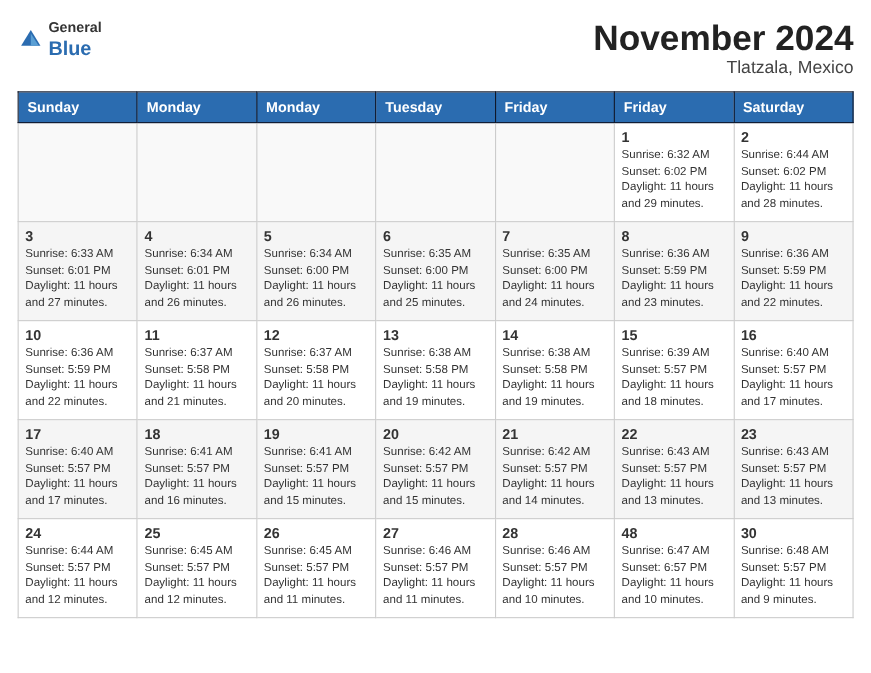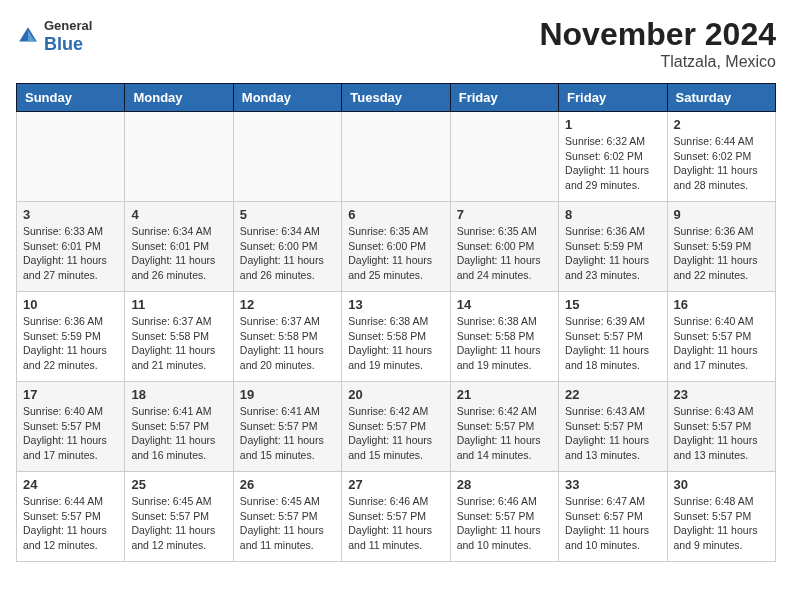--- a/index.html
+++ b/index.html
@@ -298,21 +298,21 @@
 Sunset: 5:57 PM
 Daylight: 11 hours and 11 minutes.</div>
         </td>
         <td>
           <span class="day-number">28</span>
           <div class="day-info">Sunrise: 6:46 AM
 Sunset: 5:57 PM
 Daylight: 11 hours and 10 minutes.</div>
         </td>
         <td>
-          <span class="day-number">33</span>
+          <span class="day-number">48</span>
           <div class="day-info">Sunrise: 6:47 AM
 Sunset: 6:57 PM
 Daylight: 11 hours and 10 minutes.</div>
         </td>
         <td>
           <span class="day-number">30</span>
           <div class="day-info">Sunrise: 6:48 AM
 Sunset: 5:57 PM
 Daylight: 11 hours and 9 minutes.</div>
         </td>

